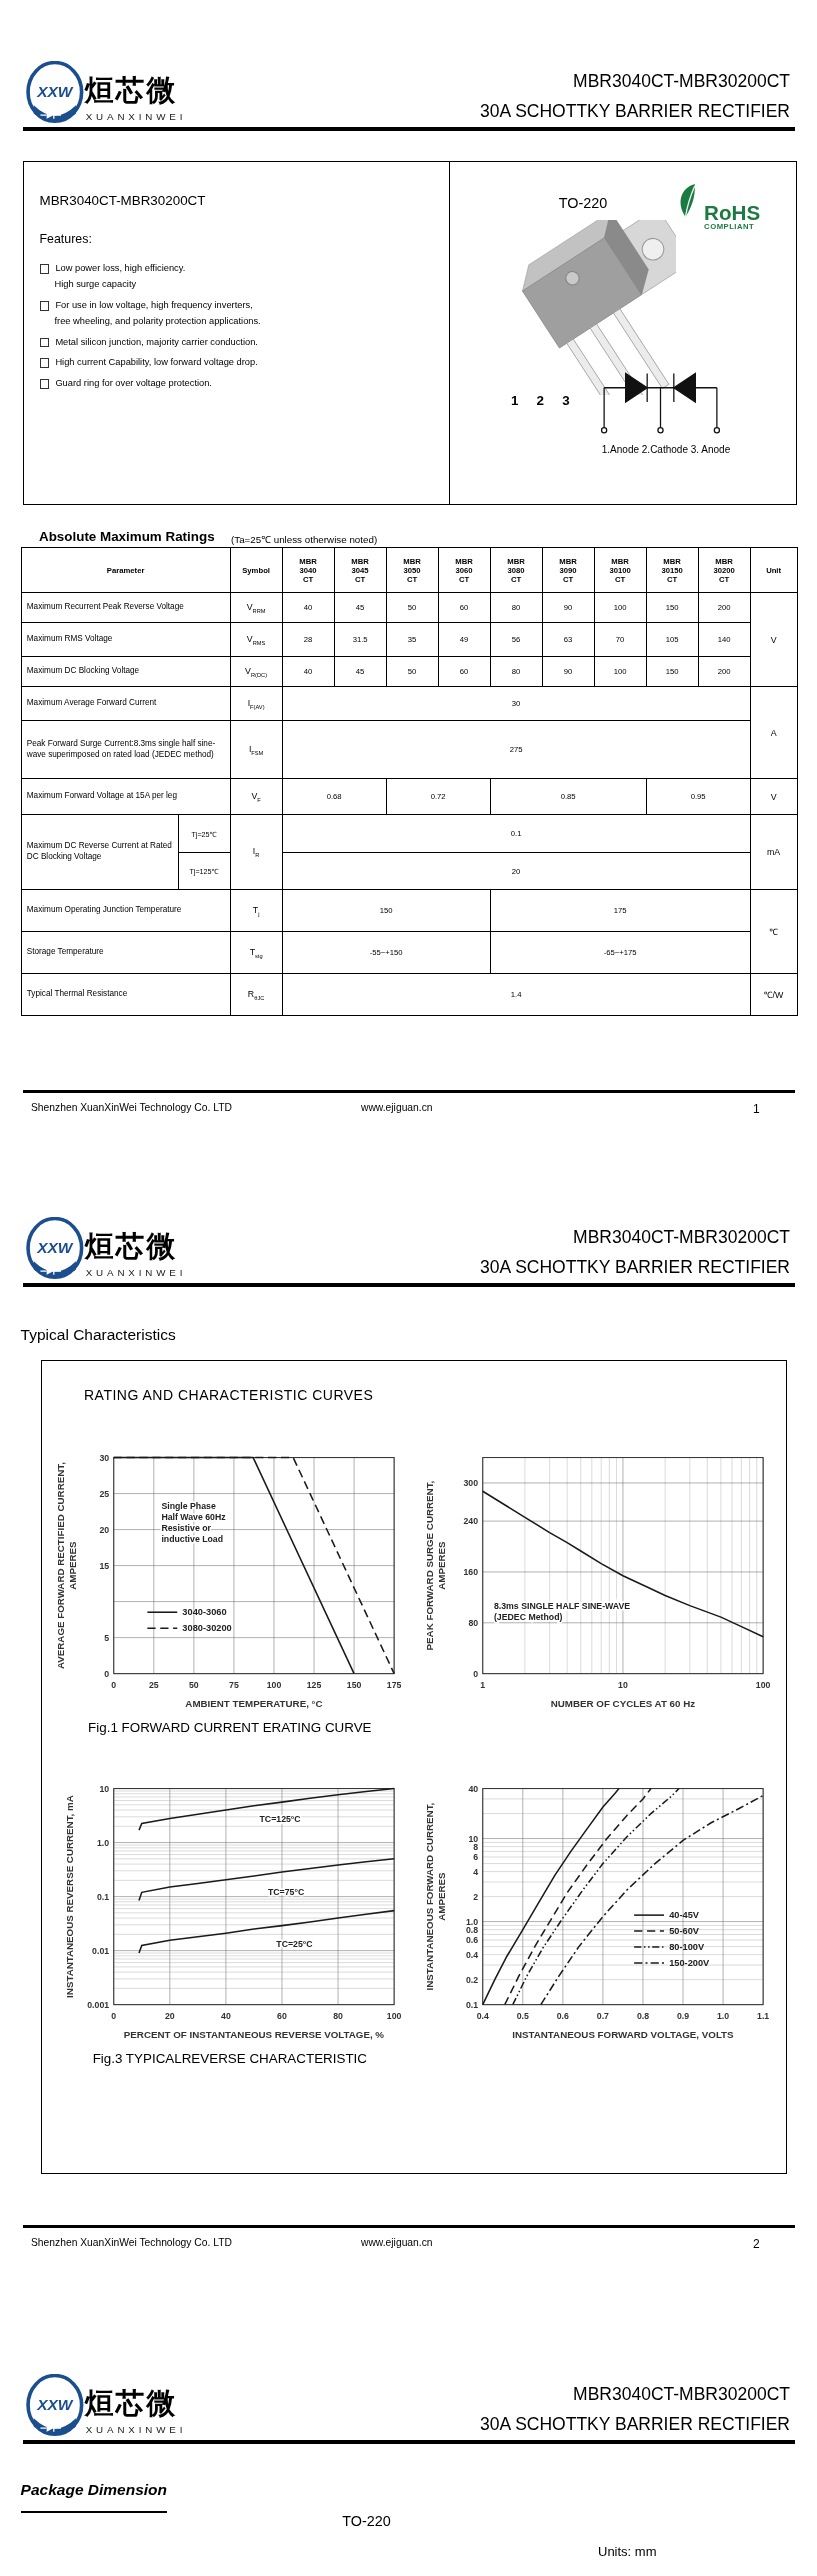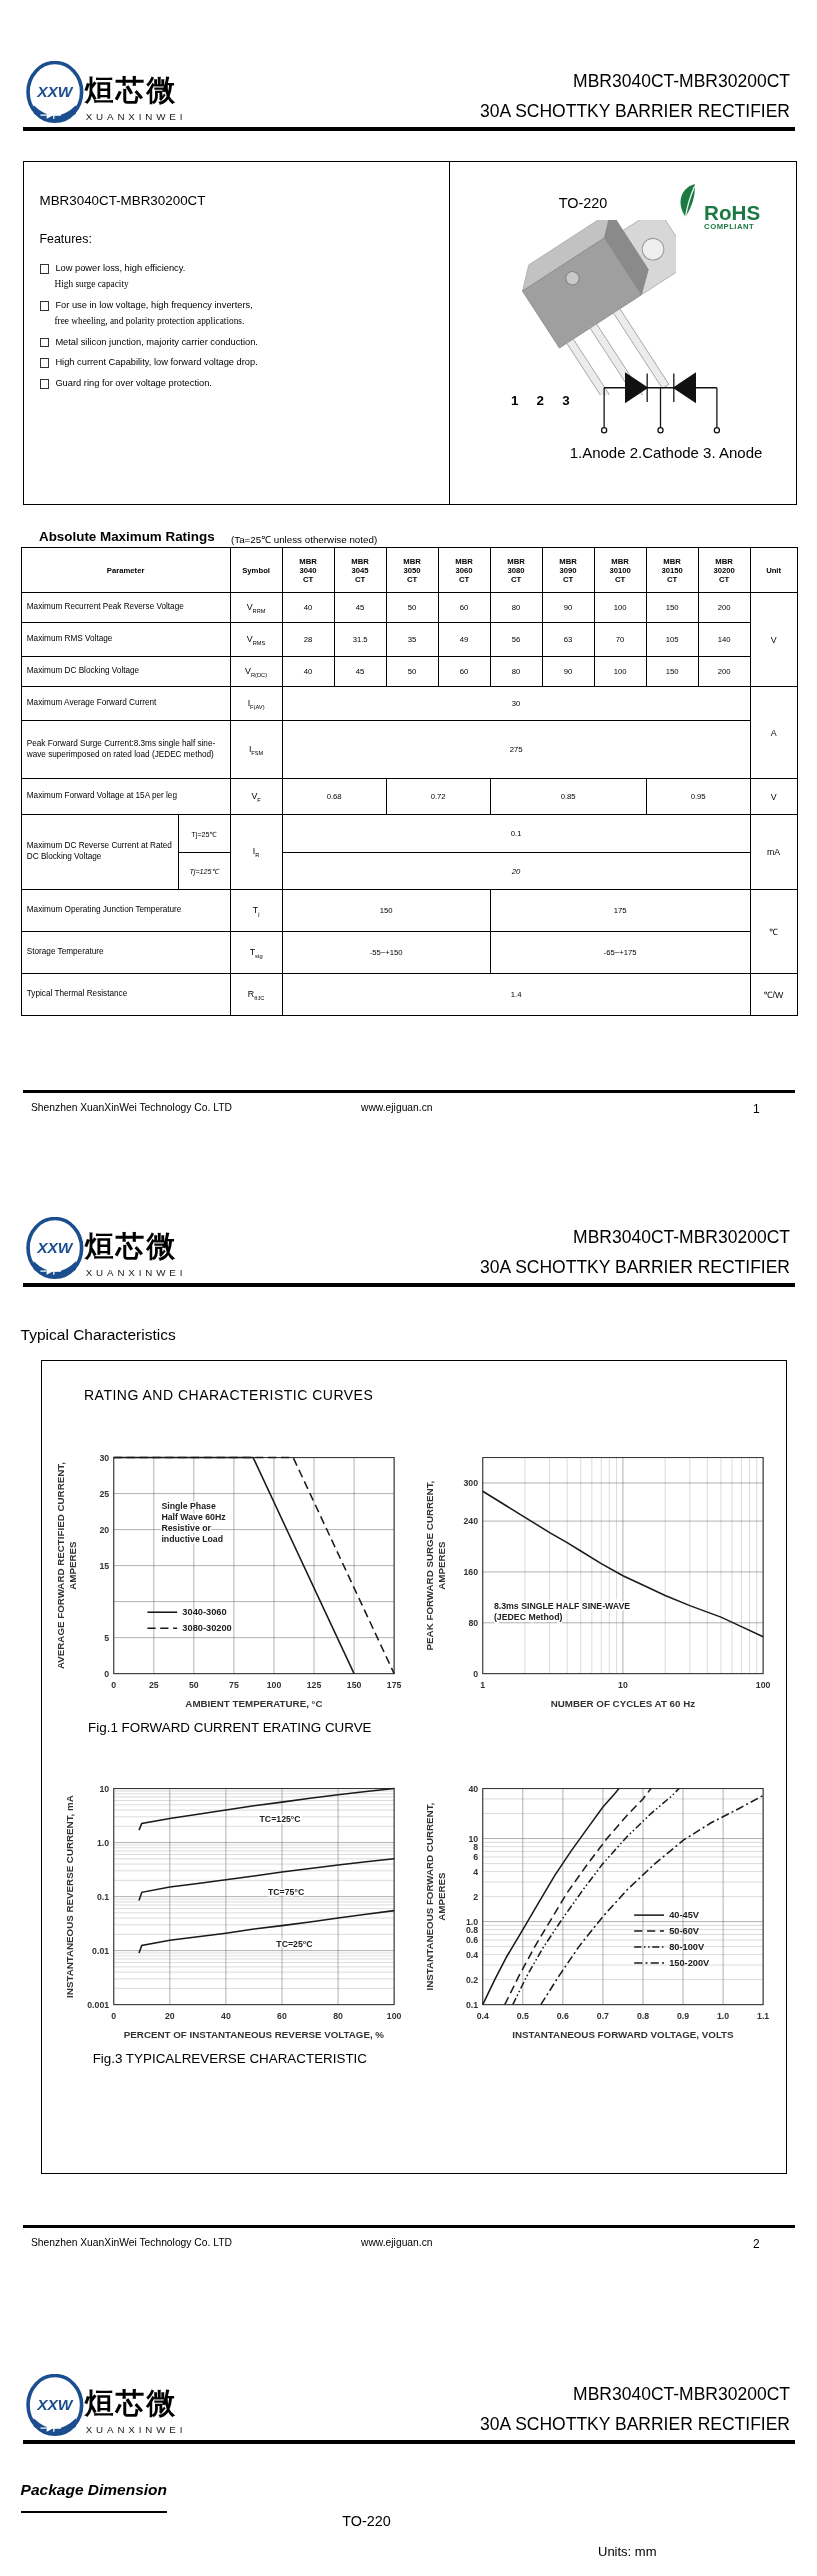--- a/index.html
+++ b/index.html
@@ -15,21 +15,21 @@
   .frule{position:absolute;left:23px;top:0;width:772px;height:2.6px;background:#000;}
   .ftxt{position:absolute;top:12.4px;font-size:10.3px;}
   
   .pbox{position:absolute;left:23px;top:161px;width:772px;height:342px;border:1px solid #000;}
   .pdiv{position:absolute;left:425px;top:0;width:1px;height:100%;background:#000;}
   .ptitle{position:absolute;left:15.5px;top:31px;font-size:13.4px;}
   .fhead{position:absolute;left:15.5px;top:70px;font-size:12.4px;}
   .flist{position:absolute;left:15.5px;top:99px;width:392px;font-size:9.3px;line-height:15px;}
   .feat{margin-bottom:5.7px;display:flex;}
   .feat .cb{display:inline-block;width:7.7px;height:7.7px;border:0.8px solid #333;margin:3.1px 6.2px 0 0;flex:0 0 7.7px;}
-  .feat.cont{padding-left:15px;margin-top:-4.6px;font-family:Liberation Serif, serif;}
+  .feat.cont{padding-left:15px;margin-top:-4.6px;}
   .amr-note{font-size:9.8px;}
   table.amr{border-collapse:collapse;width:775px;table-layout:fixed;}
   table.amr th,table.amr td{border:1px solid #000;text-align:center;vertical-align:middle;padding:1px 2.1px;}
   table.amr{border:1.5px solid #000;}
   table.amr thead th{font-size:7.7px;font-weight:bold;border-bottom:1.5px solid #000;}
   table.amr td.param{text-align:left;font-size:8.2px;padding-left:5.2px;line-height:1.3;}
   table.amr td.cond{font-size:7.2px;}
   table.amr td.sym{font-size:8.8px;}
   table.amr td.sym sub{font-size:5.7px;}
   table.amr td.val{font-size:7.7px;}
@@ -141,21 +141,21 @@
         <polygon points="218,32 218,88 176,60"></polygon>
         <line x1="176" y1="32" x2="176" y2="88"></line>
         <line x1="40" y1="60" x2="40" y2="138"></line>
         <line x1="150" y1="60" x2="150" y2="138"></line>
         <line x1="260" y1="60" x2="260" y2="138"></line>
         <circle cx="40" cy="143" r="5" fill="#fff"></circle>
         <circle cx="150" cy="143" r="5" fill="#fff"></circle>
         <circle cx="260" cy="143" r="5" fill="#fff"></circle>
       </g>
     </svg>
-    <div class="abs" style="left:526px;top:282px;width:232px;text-align:center;font-size:15px">1.Anode   2.Cathode   3. Anode</div>
+    <div class="abs" style="left:526px;top:282px;width:232px;text-align:center;font-size:10px">1.Anode   2.Cathode   3. Anode</div>
   </div>
 
   <div class="abs" style="left:39px;top:529px;font-size:13.4px;font-weight:bold">Absolute Maximum Ratings</div>
   <div class="abs amr-note" style="left:231px;top:533px">(Ta=25℃ unless otherwise noted)</div>
   <div class="abs" style="left:20.6px;top:547px" id="amr-mount">
       <table class="amr">
         <colgroup>
           <col style="width: 157px;">
           <col style="width: 52px;">
           <col style="width: 52px;">
@@ -265,21 +265,21 @@
             <td class="val" colspan="2">0.95</td>
             <td class="unit" colspan="1" rowspan="1">V</td>
           </tr>
           <tr style="height: 38px;">
             <td class="param" colspan="1" rowspan="2">Maximum DC Reverse Current at Rated DC Blocking Voltage</td>
             <td class="cond">Tj=25℃</td>
             <td class="sym" colspan="1" rowspan="2">I<sub>R</sub></td>
             <td class="val" colspan="9">0.1</td>
             <td class="unit" colspan="1" rowspan="2">mA</td>
           </tr>
-          <tr style="height: 37px; font-style: italic;">
+          <tr style="height: 37px;">
             <td class="cond">Tj=125℃</td>
             <td class="val" colspan="9">20</td>
           </tr>
           <tr style="height: 42px;">
             <td class="param" colspan="2" rowspan="1">Maximum Operating Junction Temperature</td>
             <td class="sym" colspan="1" rowspan="1">T<sub>j</sub></td>
             <td class="val" colspan="4">150</td>
             <td class="val" colspan="5">175</td>
             <td class="unit" colspan="1" rowspan="2">℃</td>
           </tr>

